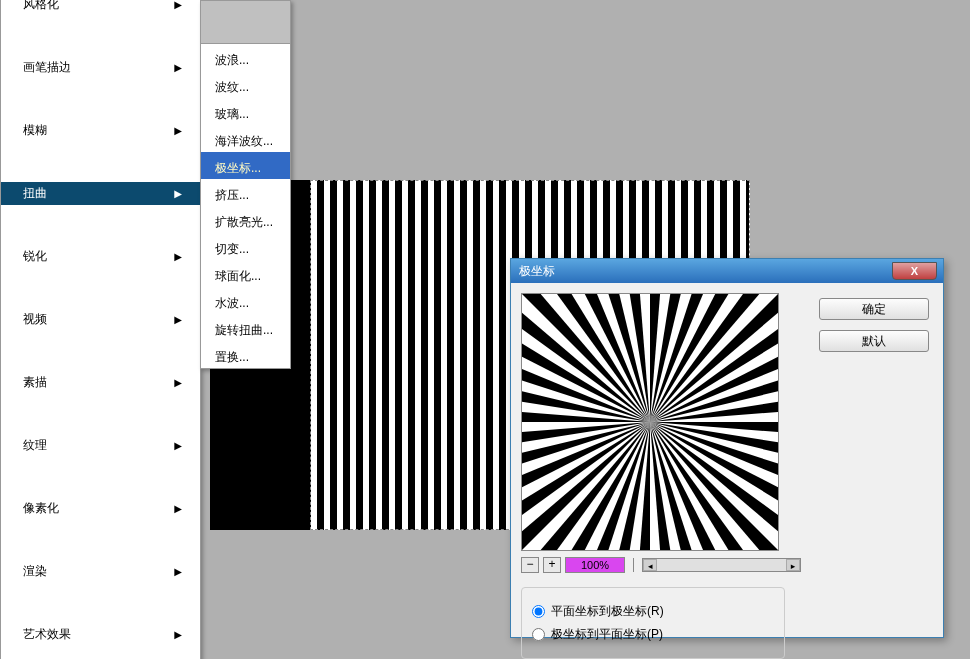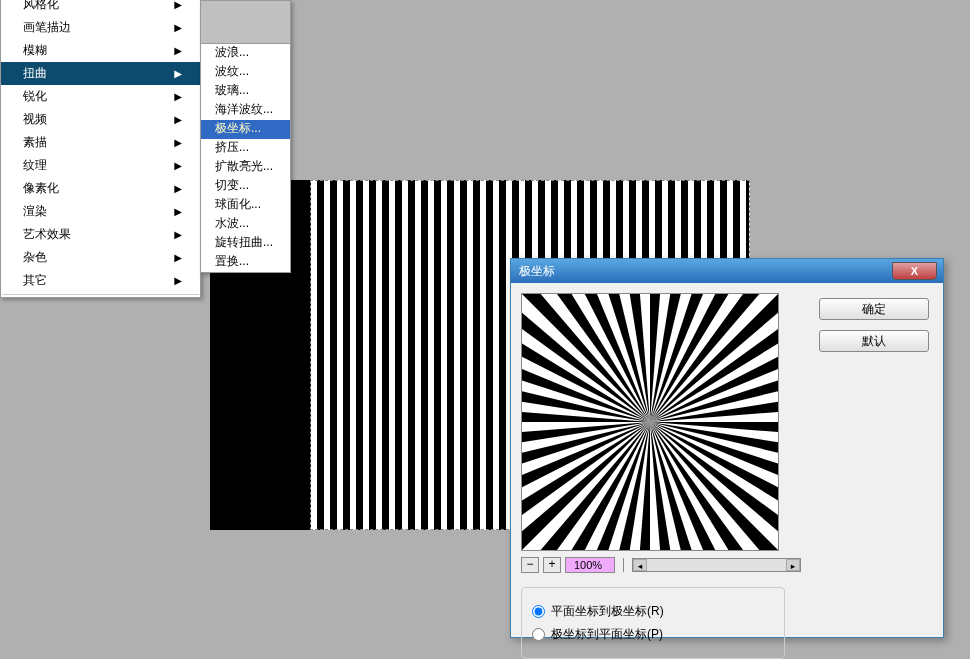--- a/index.html
+++ b/index.html
@@ -44,20 +44,21 @@
       border-top: none;
       box-shadow: 2px 2px 4px rgba(0,0,0,0.3);
     }
     .menu-level1 .item {
       padding: 3px 18px 3px 22px;
       display: flex;
       justify-content: space-between;
       align-items: center;
       cursor: default;
       color: #000;
+      margin-top: 40px;
     }
     .menu-level1 .item.highlighted {
       background: #0c4a6e;
       color: #fff;
     }
     .menu-level1 .item .arrow {
       font-size: 10px;
     }
     .menu-separator {
       border-top: 1px solid #ccc;
@@ -73,21 +74,21 @@
       background: #fff;
       border: 1px solid #999;
       box-shadow: 2px 2px 4px rgba(0,0,0,0.3);
     }
     .menu-level2 .top-gap {
       height: 43px;
       background: #c0c0c0;
       border-bottom: 1px solid #999;
     }
     .menu-level2 .item {
-      padding: 0 10px 2px 14px;
+      padding: 8px 10px 2px 14px;
       cursor: default;
       color: #000;
     }
     .menu-level2 .item.highlighted {
       background: #316ac5;
       color: #fef9c3;
     }
     
     
     .dialog {
@@ -149,22 +150,22 @@
       width: 18px;
       height: 16px;
       border: 1px solid #888;
       background: #e8e8e8;
       font-size: 12px;
       line-height: 12px;
       text-align: center;
     }
     .zoom-value {
       border: 1px solid #888;
-      background: #f0abfc;
-      padding: 1px 8px;
+      background: #d946ef;
+      padding: 1px 15px;
       font-size: 11px;
       min-width: 50px;
       display: inline-block;
     }
     .zoom-separator {
       width: 1px;
       height: 14px;
       background: #888;
       margin: 0 4px;
     }

